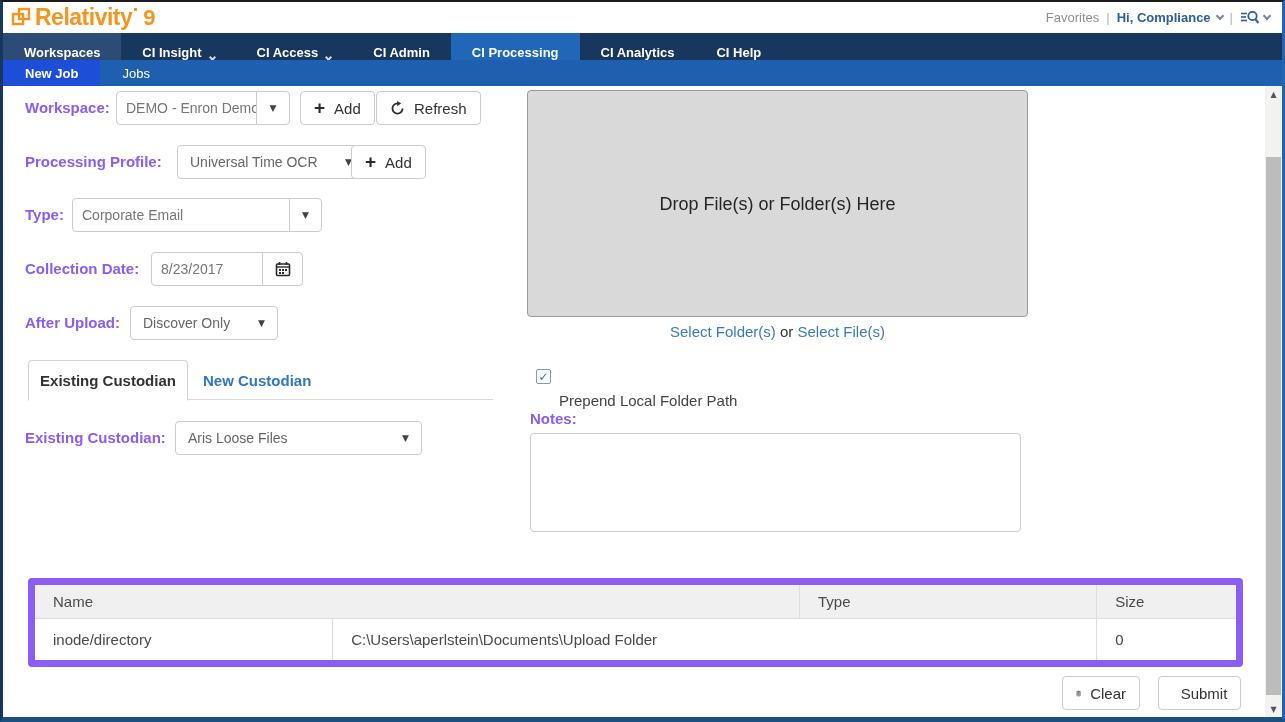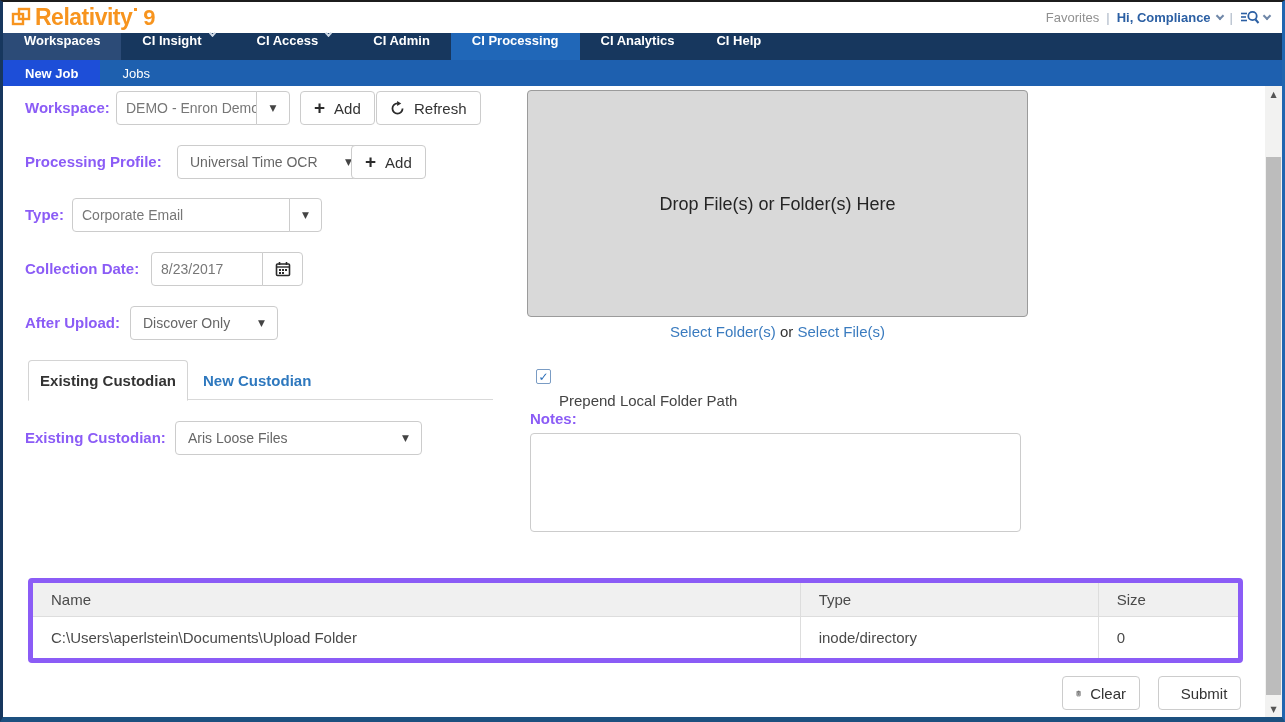--- a/index.html
+++ b/index.html
@@ -24,21 +24,21 @@
   .favorites { color:#909090; cursor:pointer; }
   .bar-sep { color:#a8b4c4; }
   .user-menu { color:#2b5fa3; font-weight:bold; display:flex; align-items:center; gap:6px; cursor:pointer; }
   .chev { display:inline-block; width:6px; height:6px; border-right:2px solid #6f87a8; border-bottom:2px solid #6f87a8;
           transform:rotate(45deg); margin-top:-3px; }
   .search-menu { display:flex; align-items:center; gap:4px; cursor:pointer; }
 
   
   .mainnav { position:absolute; top:31px; left:0; right:0; height:27px; background:#17375e;
              display:flex; align-items:stretch; }
-  .nav-tab { display:flex; align-items:flex-start; justify-content:center; gap:8px; color:#fff;
+  .nav-tab { display:flex; align-items:flex-end; justify-content:center; gap:8px; color:#fff;
              font-size:13px; font-weight:bold; cursor:pointer; padding:0 21px; white-space:nowrap; }
   .nav-tab .chev { border-color:#cfd9e6; width:5px; height:5px; margin-top:-2px; }
   .nav-tab.hl { background:#2c4b77; }
   .nav-tab.active { background:#2067b8; }
 
   
   .subnav { position:absolute; top:58px; left:0; right:0; height:26px; background:#1e60af;
             display:flex; align-items:stretch; }
   .sub-tab { display:flex; align-items:center; color:#fff; font-size:13px; padding:0 22px; cursor:pointer; }
   .sub-tab.active { background:#1d4ed8; font-weight:bold; }
@@ -78,21 +78,21 @@
   
   .checkbox { width:15px; height:15px; border:1px solid #7a9cc4; border-radius:2px; background:#fff;
               display:flex; align-items:center; justify-content:center; cursor:pointer; }
   .checkbox .mark { font-family:"DejaVu Sans", sans-serif; font-size:12px; font-weight:bold; color:#2a6db8; line-height:1; }
   .cb-label { font-size:15px; color:#444; line-height:15px;margin-top:24px; }
 
   .notes-area { border:1px solid #ccc; border-radius:4px; background:#fff; resize:none;
                 font-family:"Liberation Sans", sans-serif; font-size:14px; color:#555; padding:7px 9px; }
 
   
-  .ftable { border:5px solid #8b5cf6; border-radius:4px; overflow:hidden; background:#fff; }
+  .ftable { border:7px solid #8b5cf6; border-radius:4px; overflow:hidden; background:#fff; }
   .trow { display:flex; }
   .thead { background:#f0f0f0; border-bottom:1px solid #ddd; height:34px; }
   .tbody { height:41px; }
   .tcell { display:flex; align-items:center; padding:0 18px; font-size:15px; color:#4a4a4a; }
   .tcell + .tcell { border-left:1px solid #ddd; }
   .c-name { width:772px; } .c-type { width:300px; } .c-size { width:141px; }
 
   
   .icon-svg { display:block; }
 
@@ -261,22 +261,22 @@
     <div class="abs flabel" style="left:527px; top:316px;">Notes:</div>
     <textarea class="abs notes-area" style="left: 527px; top: 347px; width: 491px; height: 99px;" value=""></textarea>
 
     <div class="abs ftable" style="left:25px; top:492px; width:1215px;">
       <div class="trow thead">
         <div class="tcell c-name">Name</div>
         <div class="tcell c-type">Type</div>
         <div class="tcell c-size">Size</div>
       </div>
       <div class="trow tbody">
+        <div class="tcell c-type">inode/directory</div>
         <div class="tcell c-name">C:\Users\aperlstein\Documents\Upload Folder</div>
-        <div class="tcell c-type">inode/directory</div>
         <div class="tcell c-size">0</div>
       </div>
     </div>
 
     <button class="abs btn" style="left:1059px; top:590px; width:78px;">
       <svg class="icon-svg" width="14" height="15" viewBox="0 0 14 15">
         <rect x="2.5" y="4" width="9" height="10" fill="none" stroke="#2b2b2b" stroke-width="1.5" rx="1"></rect>
         <line x1="1" y1="2.8" x2="13" y2="2.8" stroke="#2b2b2b" stroke-width="1.5"></line>
         <line x1="5" y1="1" x2="9" y2="1" stroke="#2b2b2b" stroke-width="1.5"></line>
         <line x1="5.2" y1="6" x2="5.2" y2="12" stroke="#2b2b2b" stroke-width="1.2"></line>

